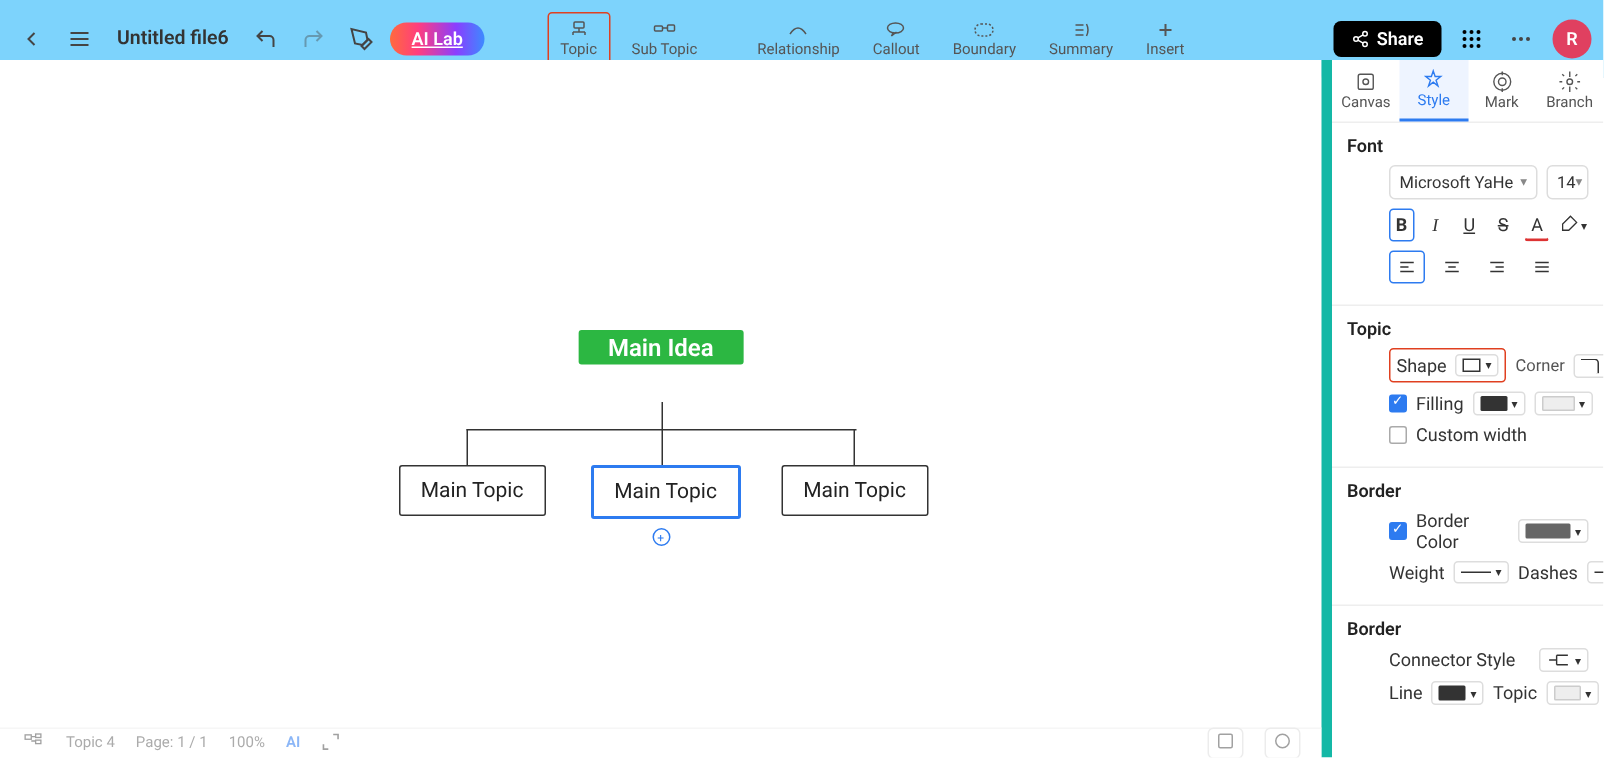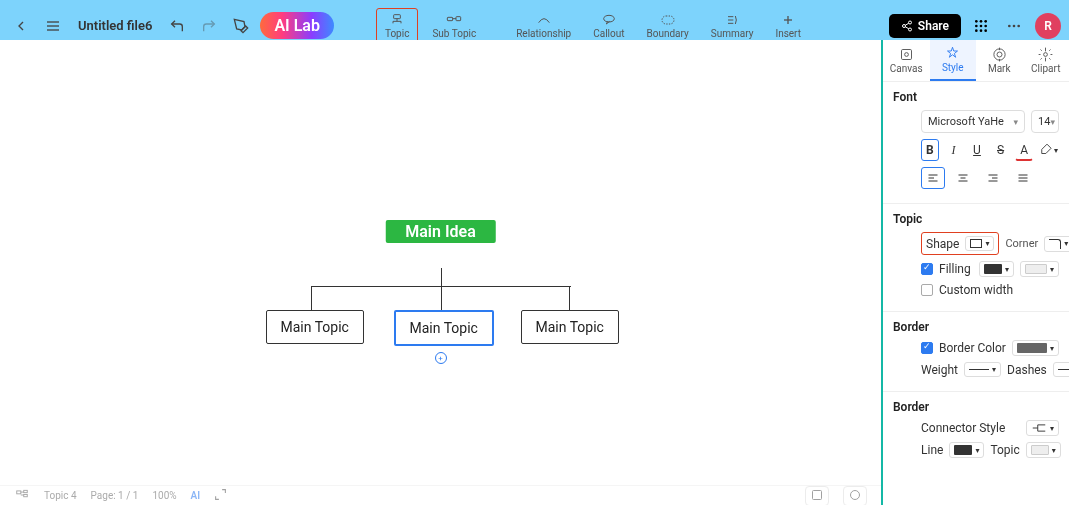--- a/index.html
+++ b/index.html
@@ -3,21 +3,21 @@
 <meta charset="utf-8">
 <style>
 * { box-sizing: border-box; margin: 0; padding: 0; font-family: -apple-system, "Segoe UI", Roboto, sans-serif; }
 body { width: 1069px; height: 505px; overflow: hidden; background: #fff; position: relative; }
 
 
 .topbar { height: 52px; background: #7dd3fc; border-bottom: 1px solid #e5e5e5; display: flex; align-items: center; padding: 0 8px; gap: 6px; }
 .tb-icon { width: 26px; height: 26px; display: flex; align-items: center; justify-content: center; cursor: pointer; color: #444; border-radius: 4px; }
 .tb-icon svg { width: 16px; height: 16px; }
 .filename { font-size: 13px; font-weight: 600; color: #333; margin: 0 6px; }
-.ai-lab { background: linear-gradient(90deg, #ff6a3d 0%, #ff3d7f 30%, #8a3dff 70%, #3d8aff 100%); color: #fff; font-size: 16px; font-weight: 600; padding: 4px 14px; border-radius: 14px; cursor: pointer; }
+.ai-lab { background: linear-gradient(90deg, #ff6a3d 0%, #ff3d7f 30%, #8a3dff 70%, #3d8aff 100%); color: #fff; font-size: 12px; font-weight: 600; padding: 4px 14px; border-radius: 14px; cursor: pointer; text-decoration: underline; }
 .tb-spacer { width: 30px; }
 .tb-tool { display: flex; flex-direction: column; align-items: center; justify-content: center; padding: 2px 8px; cursor: pointer; color: #555; font-size: 10px; gap: 1px; height: 36px; }
 .tb-tool svg { width: 16px; height: 14px; }
 .tb-tool.highlight { border: 1.5px solid #e04020; border-radius: 3px; }
 .tb-right { margin-left: auto; display: flex; align-items: center; gap: 8px; }
 .share-btn { background: #000; color: #fff; font-size: 12px; font-weight: 600; padding: 5px 12px; border-radius: 5px; display: flex; align-items: center; gap: 5px; cursor: pointer; }
 .grid-dots { width: 24px; height: 24px; display: flex; align-items: center; justify-content: center; cursor: pointer; }
 .avatar { width: 26px; height: 26px; border-radius: 50%; background: #e04060; color: #fff; font-size: 12px; font-weight: 600; display: flex; align-items: center; justify-content: center; cursor: pointer; }
 
 
@@ -33,21 +33,21 @@
 .mindmap { position: absolute; top: 180px; left: 50%; transform: translateX(-50%); }
 .central { position: absolute; left: 50%; transform: translateX(-50%); top: 0; background: #2cb742; color: #fff; font-weight: 600; font-size: 16px; padding: 2px 20px; border-radius: 2px; white-space: nowrap; }
 .topic { position: absolute; top: 90px; border: 1.5px solid #333; padding: 8px 14px; font-size: 14px; color: #222; border-radius: 2px; background: #fff; white-space: nowrap; cursor: pointer; }
 .topic.t1 { left: -175px; }
 .topic.t2 { left: -47px; border: 2px solid #2d7bf0; }
 .topic.t3 { left: 80px; }
 .plus-dot { position: absolute; left: 50%; top: 132px; transform: translateX(-50%); width: 12px; height: 12px; border: 1px solid #2d7bf0; border-radius: 50%; background: #fff; display: flex; align-items:center; justify-content:center; font-size: 8px; color: #2d7bf0; }
 .connector { position: absolute; border: 1px solid #333; }
 
 
-.rpanel { position: absolute; top: 40px; right: 0; width: 188px; bottom: 0; background: #fff; border-left: 2px solid #14b8a6; font-size: 12px; color: #333; overflow: hidden; }
+.rpanel { position: absolute; top: 40px; right: 0; width: 188px; bottom: 0; background: #fff; border-left: 7px solid #14b8a6; font-size: 12px; color: #333; overflow: hidden; }
 .rtabs { height: 42px; display: flex; border-bottom: 1px solid #eee; }
 .rtab { flex: 1; display: flex; flex-direction: column; align-items: center; justify-content: center; gap: 1px; font-size: 10px; color: #555; cursor: pointer; }
 .rtab svg { width: 15px; height: 15px; }
 .rtab.active { color: #2d7bf0; border-bottom: 2px solid #2d7bf0; background: #eef4ff; }
 .section { padding: 8px 10px; border-bottom: 1px solid #eee; }
 .section h4 { font-size: 12px; font-weight: 600; margin-bottom: 6px; color: #222; }
 .row { display: flex; align-items: center; gap: 6px; margin-bottom: 6px; margin-left: 28px; }
 .sel { border: 1px solid #ddd; border-radius: 4px; padding: 4px 6px; font-size: 11px; display: flex; align-items: center; justify-content: space-between; cursor: pointer; background: #fff; }
 .sel .chev { font-size: 9px; color: #888; }
 .font-sel { flex: 1; }
@@ -264,21 +264,21 @@
           <line x1="12" y1="1" x2="12" y2="5"></line>
           <line x1="12" y1="19" x2="12" y2="23"></line>
         </svg>
         <span>Mark</span>
       </div>
     <div class="rtab">
         <svg viewBox="0 0 24 24" fill="none" stroke="currentColor" stroke-width="1.5">
           <circle cx="12" cy="12" r="3"></circle>
           <path d="M12 1v6m0 10v6M4 12H1m22 0h-3M6 6l-2-2m16 16l-2-2M6 18l-2 2M20 4l-2 2"></path>
         </svg>
-        <span>Clipart</span>
+        <span>Branch</span>
       </div>
   </div>
 
   <div class="section">
     <h4>Font</h4>
     <div class="row">
       <div class="sel font-sel">
           <span>Microsoft YaHe</span>
           <span class="chev">▾</span>
         </div>

